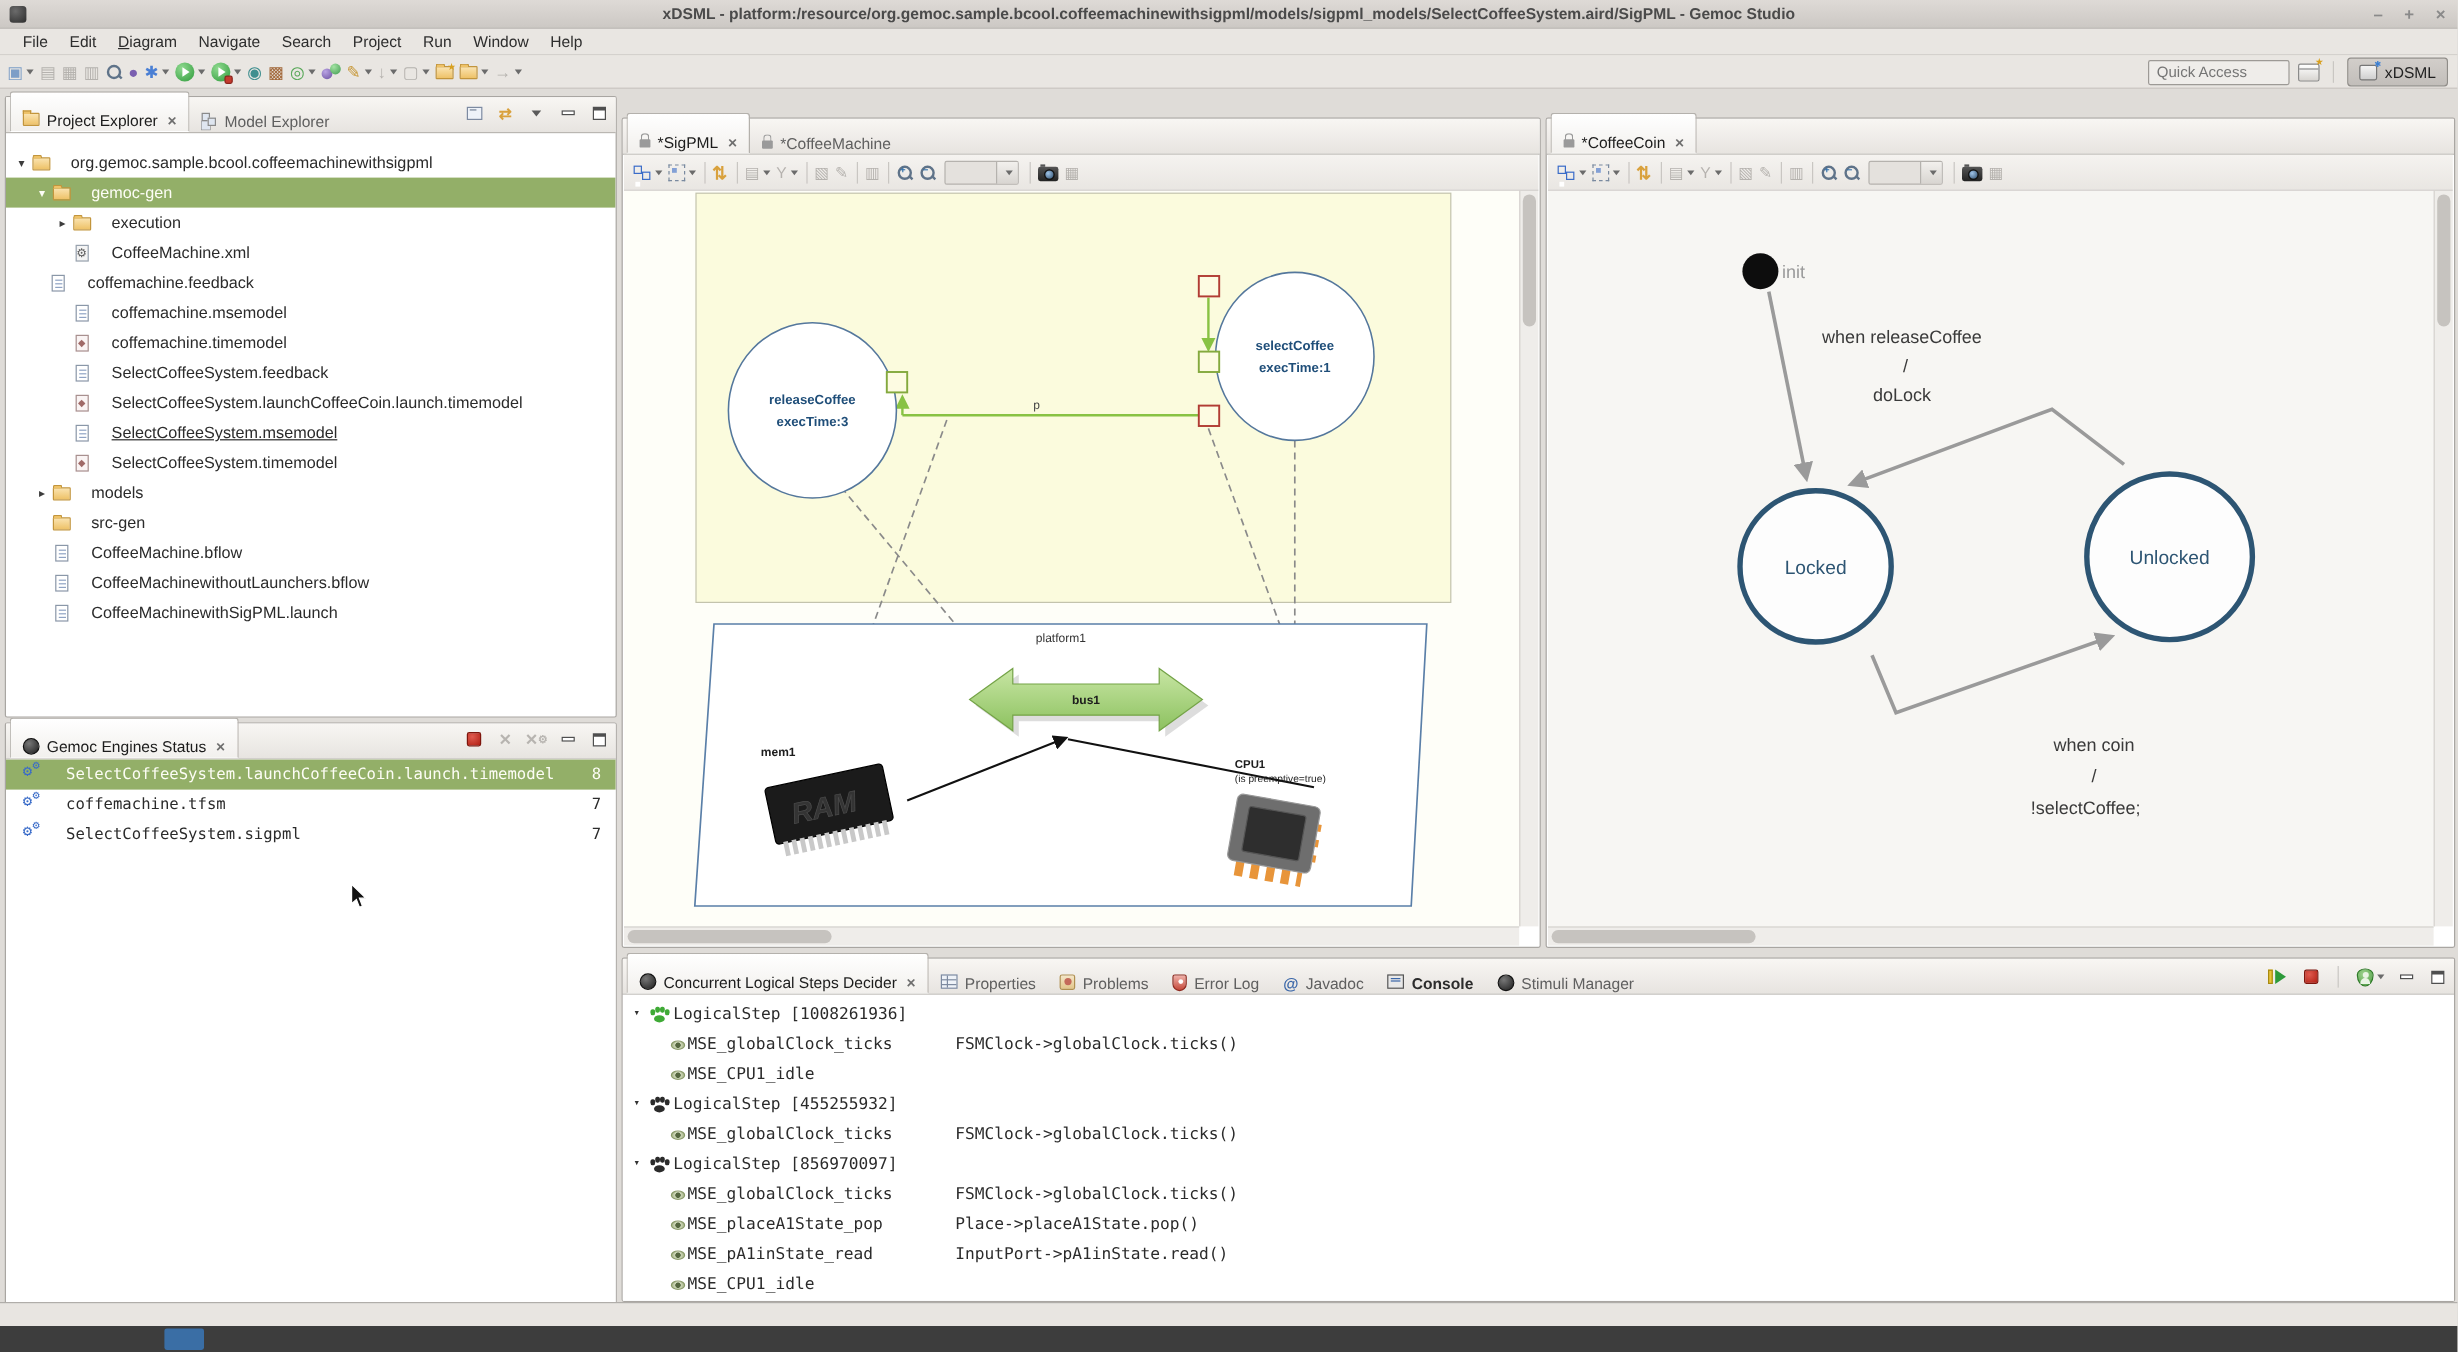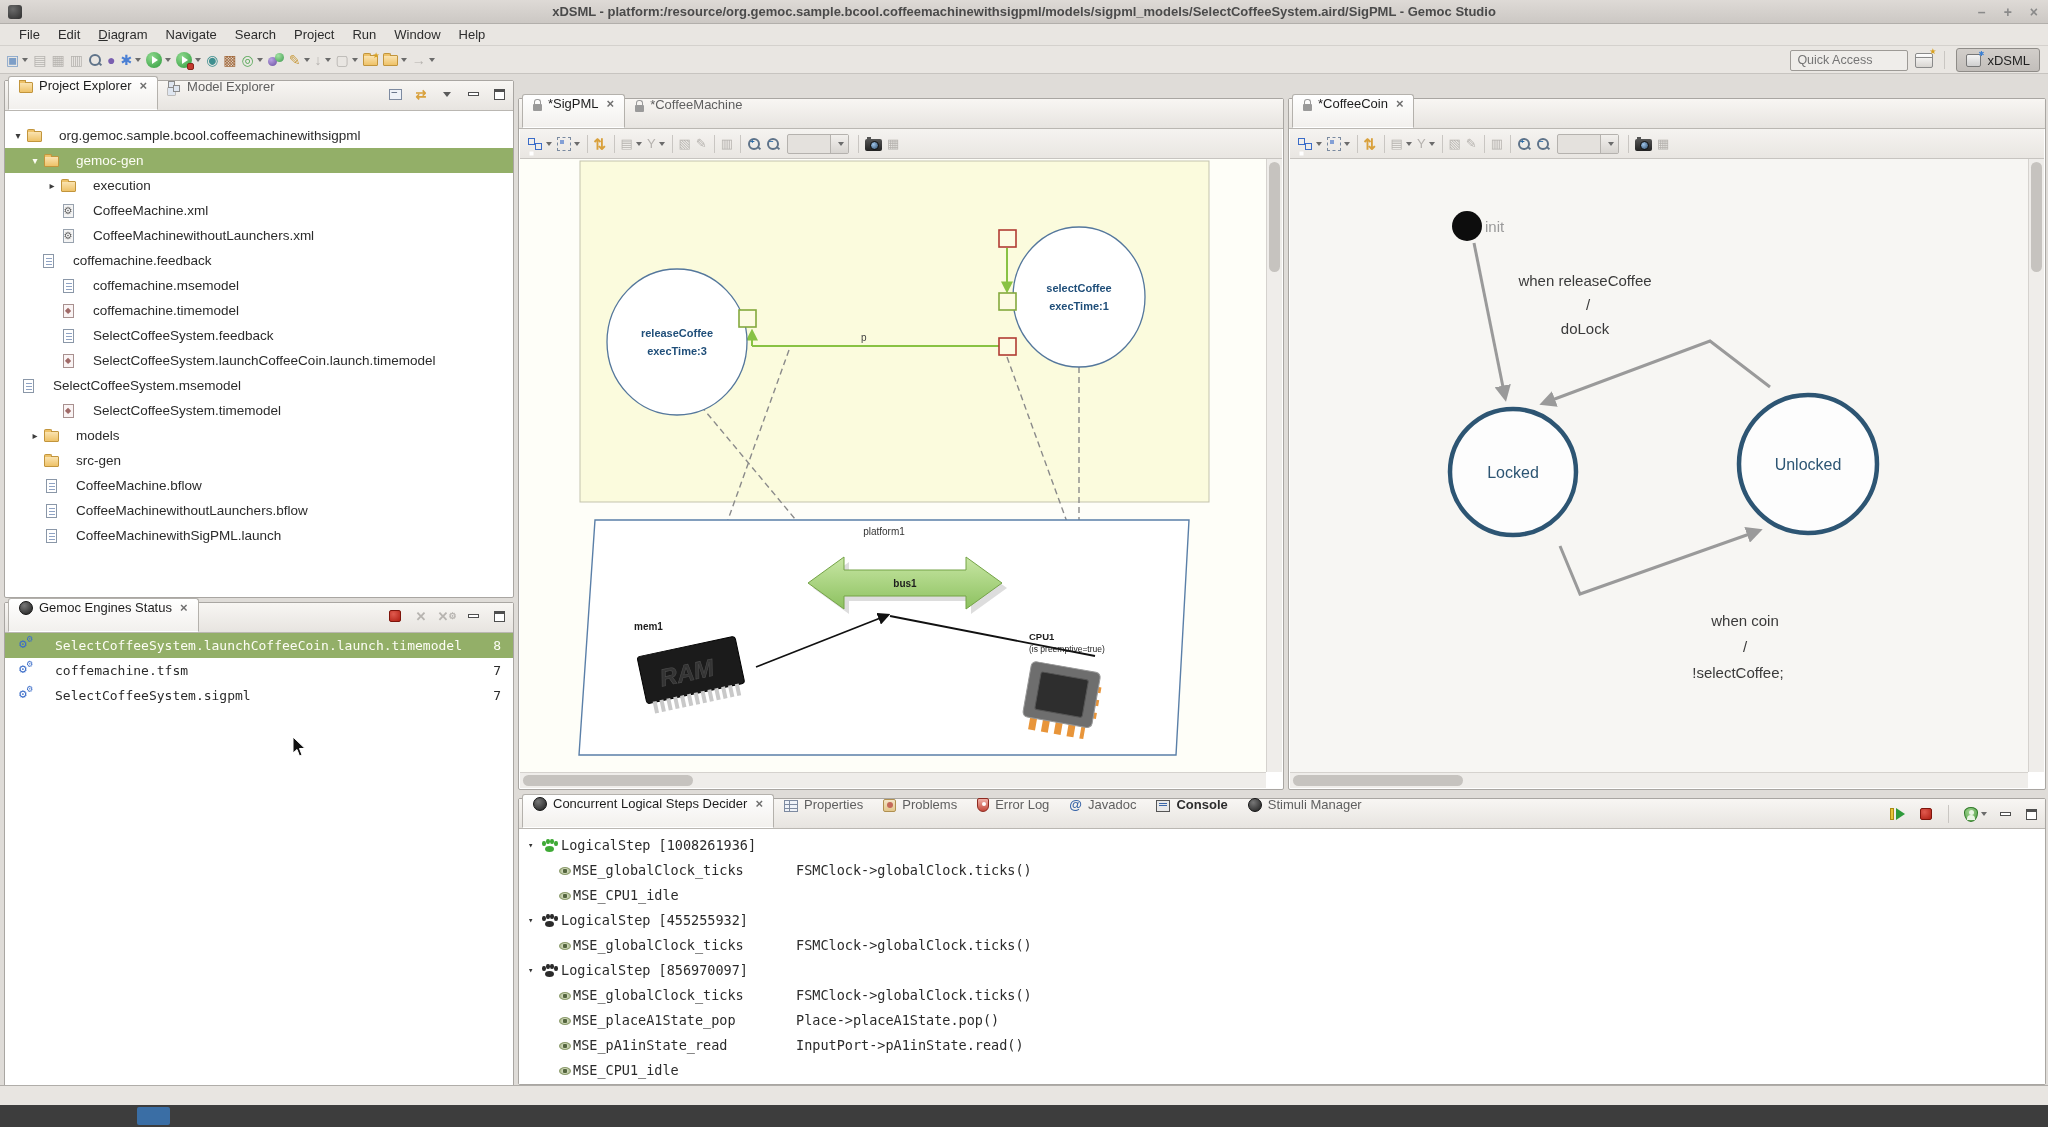--- a/index.html
+++ b/index.html
@@ -51,21 +51,21 @@
   .persp-icon::after { content:"★"; position:absolute; right:-4px; top:-7px; font-size:8px; color:#d8a020; }
   .persp-btn { height:24px; display:flex; align-items:center; gap:6px; padding:0 9px; border:1px solid #8f8c88;
     border-radius:3px; background:linear-gradient(#d2cecA,#c2beba); font-size:13px; color:#1f1f1f; }
   .persp-btn .pic { width:15px; height:13px; background:linear-gradient(#f4f4f4,#cfcfcf); border:1px solid #777; border-radius:2px; position:relative; }
   .persp-btn .pic::after { content:"✱"; position:absolute; right:-4px; top:-5px; font-size:7px; color:#3a7fd4; }
 
   
   .panel { position:absolute; background:#fff; border:1px solid #a9a6a2; border-radius:2px; }
   .tabbar { display:flex; align-items:flex-end; height:30px; background:linear-gradient(#f8f6f3,#e7e4e0);
     border-bottom:1px solid #bab7b2; padding-left:3px; position:relative; }
-  .tab { display:flex; align-items:flex-end; gap:6px; height:29px; padding:16px 10px; font-size:13px; color:#5f5f5f;
+  .tab { display:flex; align-items:flex-start; gap:6px; height:29px; padding:16px 10px; font-size:13px; color:#5f5f5f;
     border-radius:3px 3px 0 0; white-space:nowrap; }
   .tab.sel { background:linear-gradient(#ffffff,#f2f0ed); border:1px solid #b4b1ac; border-bottom-color:#fff; color:#1c1c1c; }
   .tab .close { font-size:13px; font-weight:bold; color:#6f6f6f; margin-left:2px; }
   .tab.bold { font-weight:bold; color:#2c2c2c; }
 
   .view-toolbar { position:absolute; right:6px; top:6px; display:flex; align-items:center; gap:10px; }
   .mini { width:16px; height:14px; position:relative; display:flex; align-items:center; justify-content:center; }
   .wmin { width:11px; height:4px; border:1px solid #4f4f4f; background:#fff; }
   .wmax { width:11px; height:11px; border:1px solid #4f4f4f; background:#fff; border-top-width:3px; }
   .stop-red { width:12px; height:12px; background:radial-gradient(circle at 35% 30%,#e05a4e,#b01f14); border:1px solid #7e150c; border-radius:2px; }
@@ -334,63 +334,56 @@
         </span>
         <span class="tlabel">execution</span>
       </div>
       <div class="trow" style="padding-left: 40px;">
         <span class="texp"></span>
         <span class="ticon">
           <span class="f-xml"></span>
         </span>
         <span class="tlabel">CoffeeMachine.xml</span>
       </div>
+      <div class="trow" style="padding-left: 20px;">
+        <span class="texp"></span>
+        <span class="ticon">
+          <span class="f-file"></span>
+        </span>
+        <span class="tlabel">coffemachine.feedback</span>
+      </div>
       <div class="trow" style="padding-left: 40px;">
         <span class="texp"></span>
         <span class="ticon">
-          <span class="f-xml"></span>
-        </span>
-        <span class="tlabel">CoffeeMachinewithoutLaunchers.xml</span>
-      </div>
-      <div class="trow" style="padding-left: 20px;">
-        <span class="texp"></span>
-        <span class="ticon">
           <span class="f-file"></span>
         </span>
-        <span class="tlabel">coffemachine.feedback</span>
+        <span class="tlabel">coffemachine.msemodel</span>
       </div>
       <div class="trow" style="padding-left: 40px;">
         <span class="texp"></span>
         <span class="ticon">
+          <span class="f-time"></span>
+        </span>
+        <span class="tlabel">coffemachine.timemodel</span>
+      </div>
+      <div class="trow" style="padding-left: 40px;">
+        <span class="texp"></span>
+        <span class="ticon">
           <span class="f-file"></span>
         </span>
-        <span class="tlabel">coffemachine.msemodel</span>
+        <span class="tlabel">SelectCoffeeSystem.feedback</span>
       </div>
       <div class="trow" style="padding-left: 40px;">
         <span class="texp"></span>
         <span class="ticon">
           <span class="f-time"></span>
         </span>
-        <span class="tlabel">coffemachine.timemodel</span>
-      </div>
-      <div class="trow" style="padding-left: 40px;">
-        <span class="texp"></span>
-        <span class="ticon">
-          <span class="f-file"></span>
-        </span>
-        <span class="tlabel">SelectCoffeeSystem.feedback</span>
-      </div>
-      <div class="trow" style="padding-left: 40px;">
-        <span class="texp"></span>
-        <span class="ticon">
-          <span class="f-time"></span>
-        </span>
         <span class="tlabel">SelectCoffeeSystem.launchCoffeeCoin.launch.timemodel</span>
       </div>
-      <div class="trow" style="">
+      <div class="trow" style="padding-left: 40px; text-decoration: underline;">
         <span class="texp"></span>
         <span class="ticon">
           <span class="f-file"></span>
         </span>
         <span class="tlabel">SelectCoffeeSystem.msemodel</span>
       </div>
       <div class="trow" style="padding-left: 40px;">
         <span class="texp"></span>
         <span class="ticon">
           <span class="f-time"></span>

